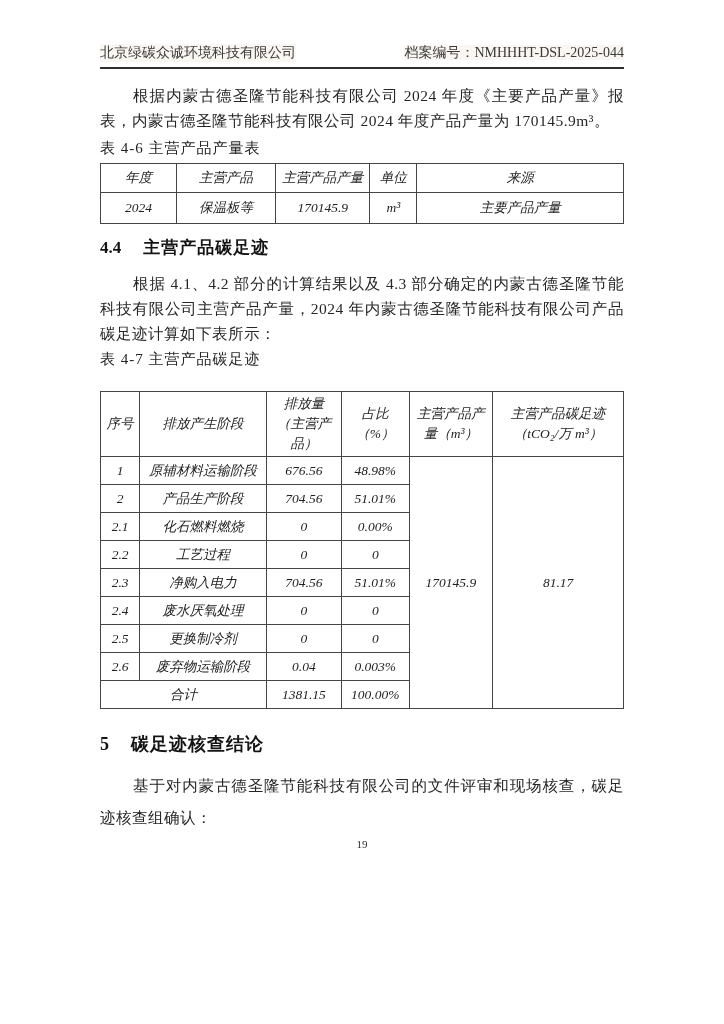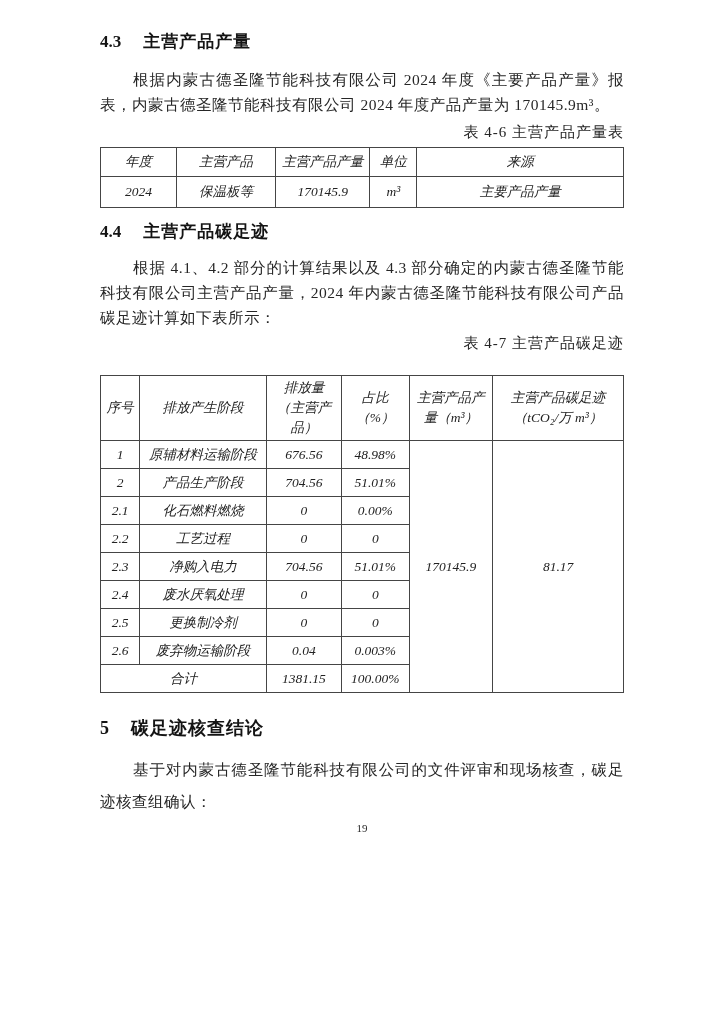--- a/index.html
+++ b/index.html
@@ -47,21 +47,21 @@
     text-align: justify;
     text-indent: 33px;
     color: #262626;
     letter-spacing: 0.5px;
   }
   .para.tight { line-height: 25px; margin-top: 12px; }
   .para.last { line-height: 32px; }
   
   .tbl-caption {
     margin-top: 6px;
-    text-align: right;
+    text-align: left;
     font-size: 15px;
     color: #242424;
     letter-spacing: 1px;
   }
   .tbl-caption.cap47 { margin-top: 4px; }
   
   table {
     width: 100%;
     border-collapse: collapse;
     table-layout: fixed;
@@ -94,24 +94,25 @@
     text-align: center;
     font-size: 11px;
     color: #2d2d2d;
   }
 </style>
 </head>
 <body>
 
 <div class="page">
 
-
-  <div class="sec-heading">
-    <span class="h-num">4.3</span><span>主营产品产量</span>
+  <div class="doc-header">
+    <span class="hl">北京绿碳众诚环境科技有限公司</span>
+    <span><span class="hl">档案编号：</span><span class="hl">NMHHHT-DSL-2025-044</span></span>
   </div>
+
   <p class="para">根据内蒙古德圣隆节能科技有限公司 2024 年度《主要产品产量》报表，内蒙古德圣隆节能科技有限公司 2024 年度产品产量为 170145.9m³。</p>
 
   <div class="tbl-caption">表 4-6  主营产品产量表</div>
   <table class="tbl46">
     <colgroup>
         <col class="t46c1">
         <col class="t46c2">
         <col class="t46c3">
         <col class="t46c4">
         <col class="t46c5">

